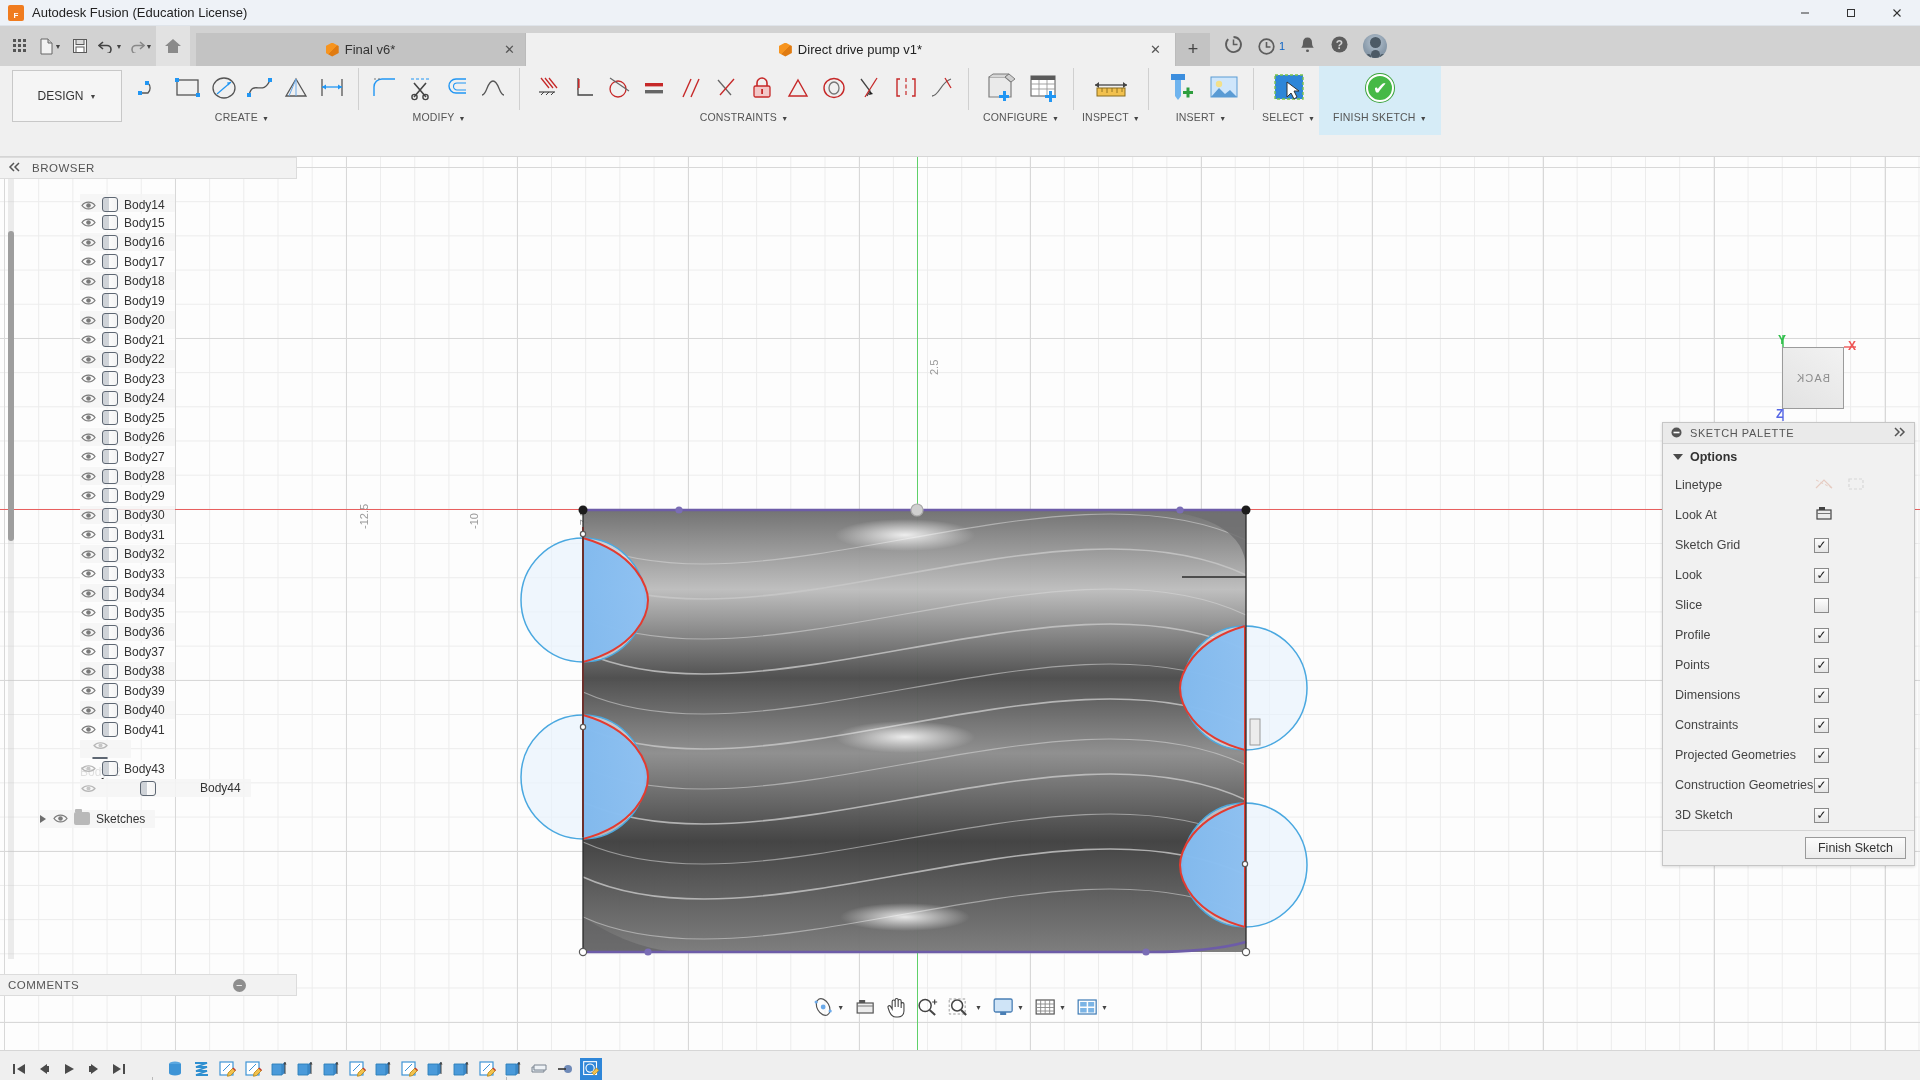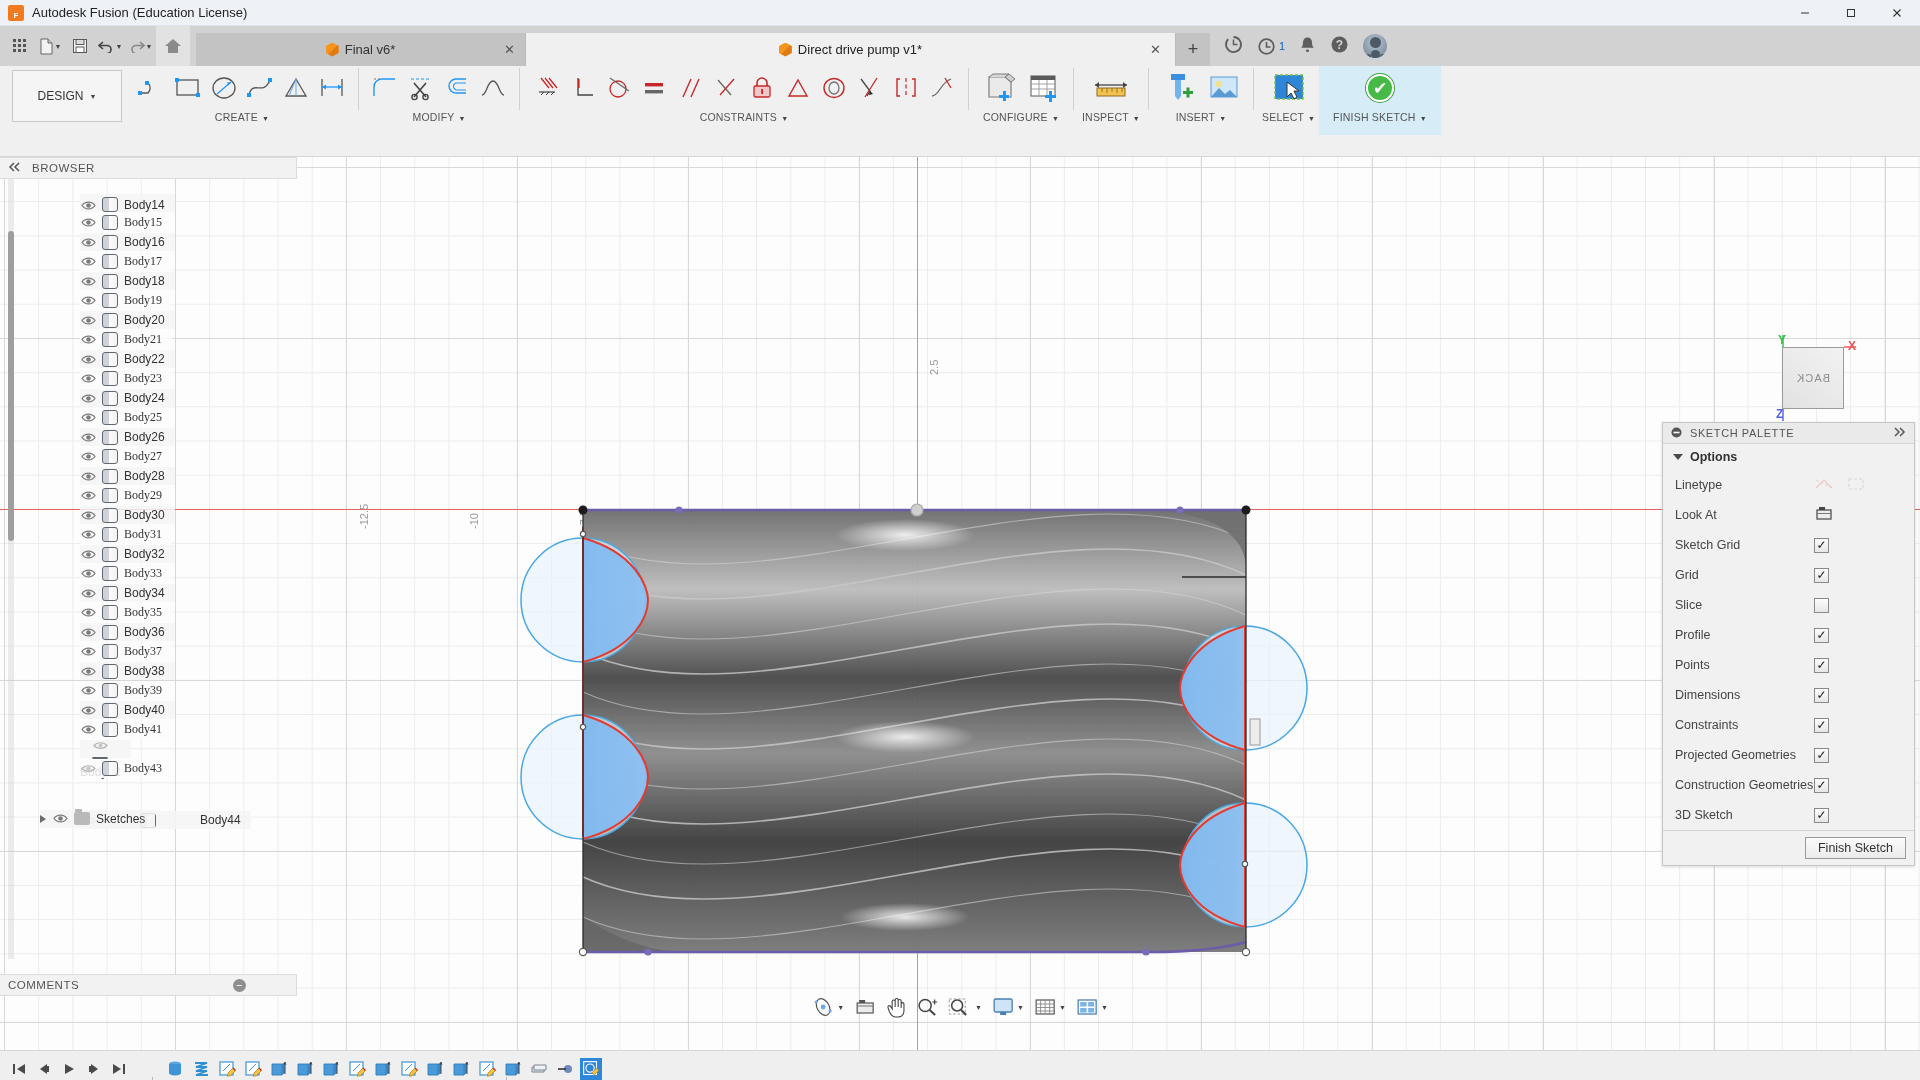--- a/index.html
+++ b/index.html
@@ -135,21 +135,21 @@
   .browser-body { position: relative; height: 780px; }
   .browser-scrollbar {
     position: absolute; left: 8px; top: 52px; width: 6px; height: 310px;
     background: #9e9e9e; border-radius: 3px;
   }
   .browser-scroll-track { position: absolute; left: 8px; top: 0; width: 6px; height: 780px; background: rgba(200,200,200,.35); }
   .tree-row {
     position: absolute; left: 80px; display: flex; align-items: center; height: 18px;
     gap: 6px; background: rgba(244,244,244,.86); padding-right: 10px; border-radius: 1px;
   }
-  .tree-row.alt { background: rgba(252,252,252,.86); font-family: Liberation Serif, serif; }
+  .tree-row.alt { background: rgba(252,252,252,.86); }
   .eye {
     width: 16px; height: 14px; display: flex; align-items: center; justify-content: center;
   }
   .eye svg { display: block; }
   .body-ico {
     width: 16px; height: 15px; border: 1px solid #5e6773; border-radius: 3px;
     background: linear-gradient(to right,#cfd3d8 0%,#cfd3d8 45%,#fbfbfb 46%,#f2f2f2 100%);
   }
   .tree-label { color: #333; font-size: 12px; }
   .tree-row.folder { left: 40px; }
@@ -1068,21 +1068,21 @@
           <div class="tree-row alt" style="top:580.5px;">
             <span class="eye">
               <svg width="15" height="11" viewBox="0 0 15 11">
                 <path d="M1 5.5 C4 1.8, 11 1.8, 14 5.5 C11 9.2, 4 9.2, 1 5.5Z" fill="none" stroke="#b6b6b6" stroke-width="1.2"></path>
                 <circle cx="7.5" cy="5.5" r="2" fill="#c6c6c6"></circle>
               </svg>
             </span>
             <span class="body-ico"></span>
             <span class="tree-label">Body43</span>
           </div>
-          <div class="tree-row" style="top:632px;gap:44px;">
+          <div class="tree-row" style="top:600.0px;gap:44px;">
             <span class="eye">
               <svg width="15" height="11" viewBox="0 0 15 11">
                 <path d="M1 5.5 C4 1.8, 11 1.8, 14 5.5 C11 9.2, 4 9.2, 1 5.5Z" fill="none" stroke="#b6b6b6" stroke-width="1.2"></path>
                 <circle cx="7.5" cy="5.5" r="2" fill="#c6c6c6"></circle>
               </svg>
             </span>
             <span class="body-ico"></span>
             <span class="tree-label">Body44</span>
           </div>
           <div class="tree-row folder" style="top:630.5px;">
@@ -1147,21 +1147,21 @@
               </svg></span>
           </span>
         </div>
         <div class="palette-row">
           <span class="lbl">Sketch Grid</span>
           <span class="ctrl">
             <span class="chk">✓</span>
           </span>
         </div>
         <div class="palette-row">
-          <span class="lbl">Grid</span>
+          <span class="lbl">Look</span>
           <span class="ctrl">
             <span class="chk">✓</span>
           </span>
         </div>
         <div class="palette-row">
           <span class="lbl">Slice</span>
           <span class="ctrl">
             <span class="chk"></span>
           </span>
         </div>

